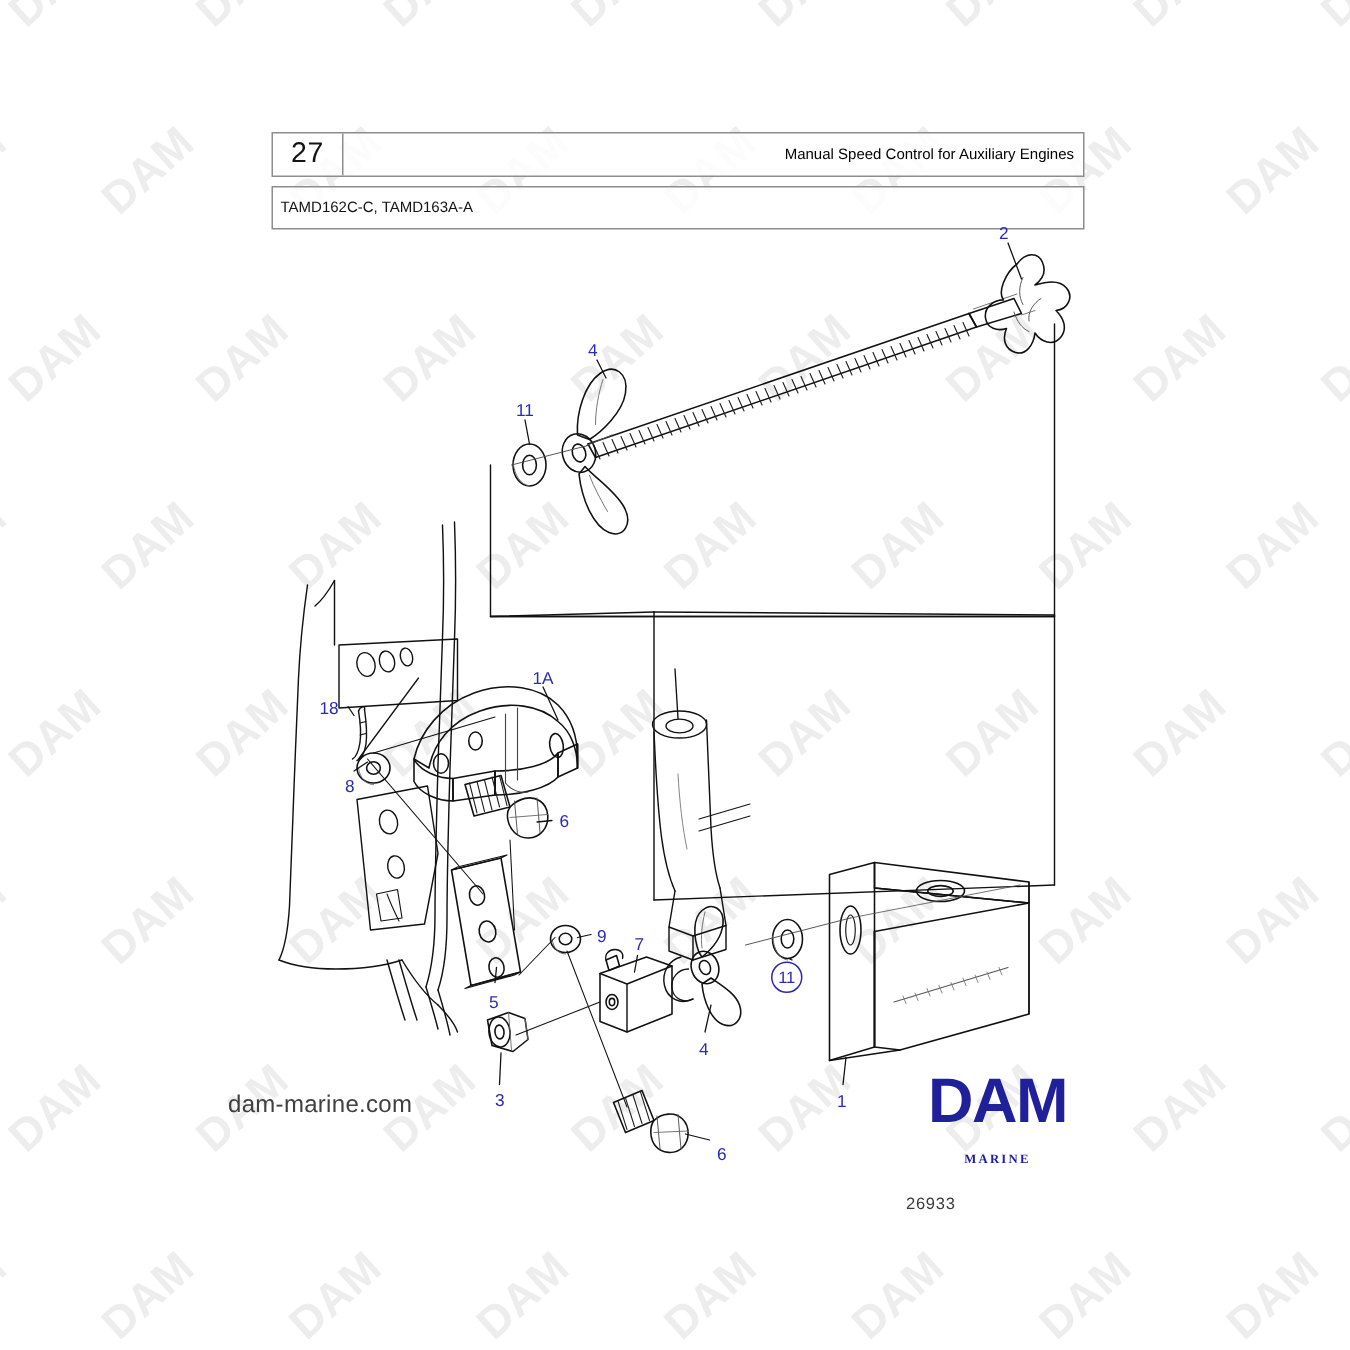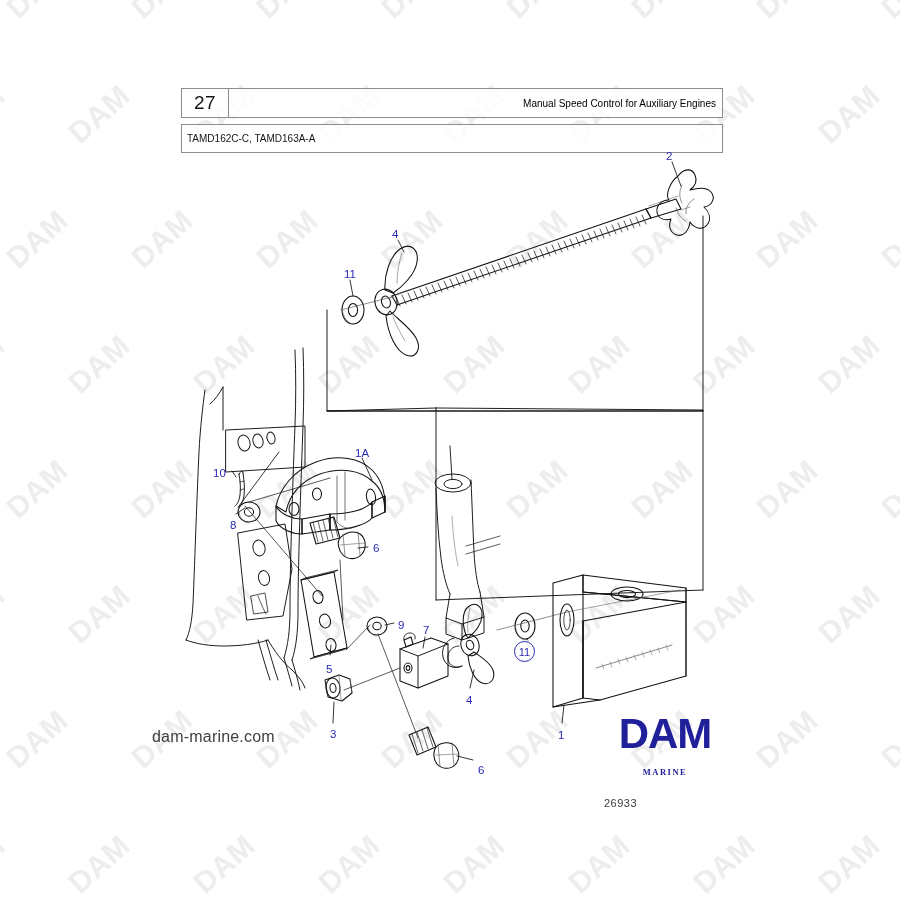--- a/index.html
+++ b/index.html
@@ -634,21 +634,21 @@
 
       </g>
     </svg>
   </div>
 
   <div id="callout-layer">
       <div class="callout" style="left: 666px; top: 150px;">2</div>
       <div class="callout" style="left: 392px; top: 228px;">4</div>
       <div class="callout" style="left: 344px; top: 268px;">11</div>
       <div class="callout" style="left: 355px; top: 447px;">1A</div>
-      <div class="callout" style="left: 213px; top: 467px;">10</div>
+      <div class="callout" style="left: 213px; top: 467px;">18</div>
       <div class="callout" style="left: 230px; top: 519px;">8</div>
       <div class="callout" style="left: 373px; top: 542px;">6</div>
       <div class="callout" style="left: 326px; top: 663px;">5</div>
       <div class="callout" style="left: 398px; top: 619px;">9</div>
       <div class="callout" style="left: 423px; top: 624px;">7</div>
       <div class="callout" style="left: 466px; top: 694px;">4</div>
       <div class="callout" style="left: 330px; top: 728px;">3</div>
       <div class="callout" style="left: 478px; top: 764px;">6</div>
       <div class="callout" style="left: 558px; top: 729px;">1</div>
       <div class="callout-circled" style="left: 514px; top: 641px;">11</div>

